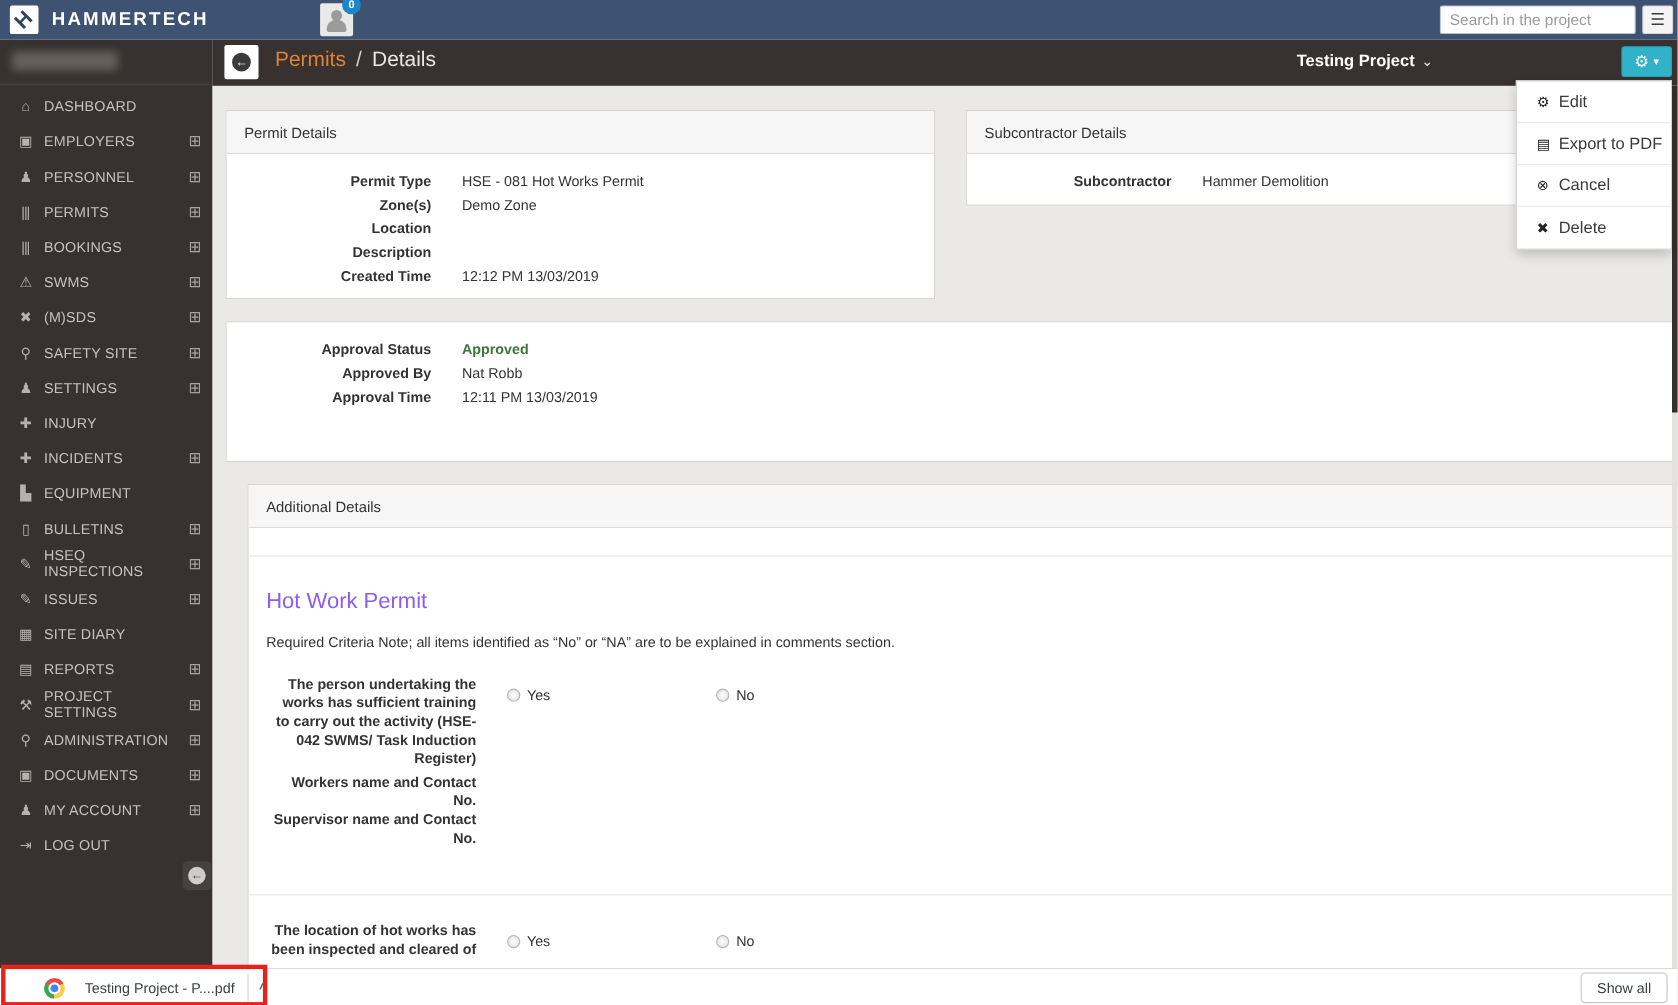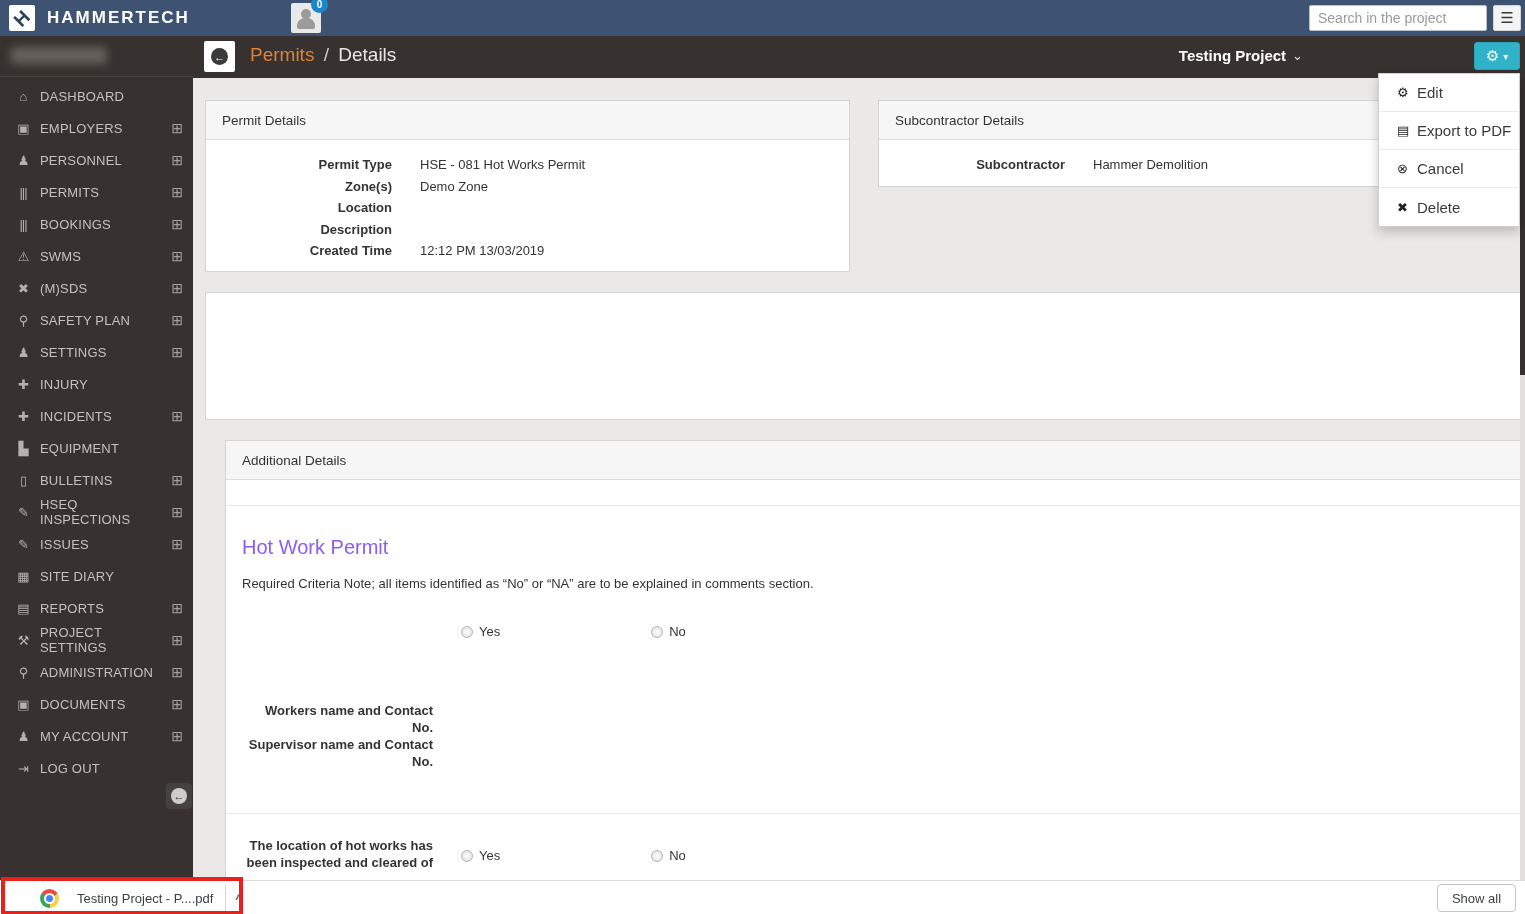--- a/index.html
+++ b/index.html
@@ -200,21 +200,21 @@
       </li>
 
       <li class="nav-item">
         <span class="glyph">✖</span>
         <span class="nav-label">(M)SDS</span>
         <span class="expand">⊞</span>
       </li>
 
       <li class="nav-item">
         <span class="glyph">⚲</span>
-        <span class="nav-label">SAFETY PLAN</span>
+        <span class="nav-label">SAFETY SITE</span>
         <span class="expand">⊞</span>
       </li>
 
       <li class="nav-item">
         <span class="glyph">♟</span>
         <span class="nav-label">SETTINGS</span>
         <span class="expand">⊞</span>
       </li>
 
       <li class="nav-item">
@@ -366,29 +366,44 @@
     <div class="panel-head">Subcontractor Details</div>
     <div class="panel-body">
       <div class="frow">
         <div class="flabel">Subcontractor</div>
         <div class="fvalue">Hammer Demolition</div>
       </div>
     </div>
   </div>
 
   <div class="panel p-appr">
+    <div class="panel-body">
+      <div class="frow">
+        <div class="flabel">Approval Status</div>
+        <div class="fvalue ok">Approved</div>
+      </div>
+      <div class="frow">
+        <div class="flabel">Approved By</div>
+        <div class="fvalue">Nat Robb</div>
+      </div>
+      <div class="frow">
+        <div class="flabel">Approval Time</div>
+        <div class="fvalue">12:11 PM 13/03/2019</div>
+      </div>
+    </div>
   </div>
 
   <div class="panel p-addl">
     <div class="panel-head">Additional Details</div>
     <div class="addl-body">
       <div class="addl-div" style="top:25px"></div>
       <div class="hwp-title">Hot Work Permit</div>
       <div class="hwp-note">Required Criteria Note; all items identified as “No” or “NA” are to be explained in comments section.</div>
 
+      <div class="q-label" style="top:133px">The person undertaking the works has sufficient training to carry out the activity (HSE-042 SWMS/ Task Induction Register)</div>
       <div class="radio-pair" style="left:235px; top:144px">
         <span class="radio-opt">
           <span class="radio-circ"></span>
           <span>Yes</span>
         </span>
         <span class="radio-opt opt-no">
           <span class="radio-circ"></span>
           <span>No</span>
         </span>
       </div>

